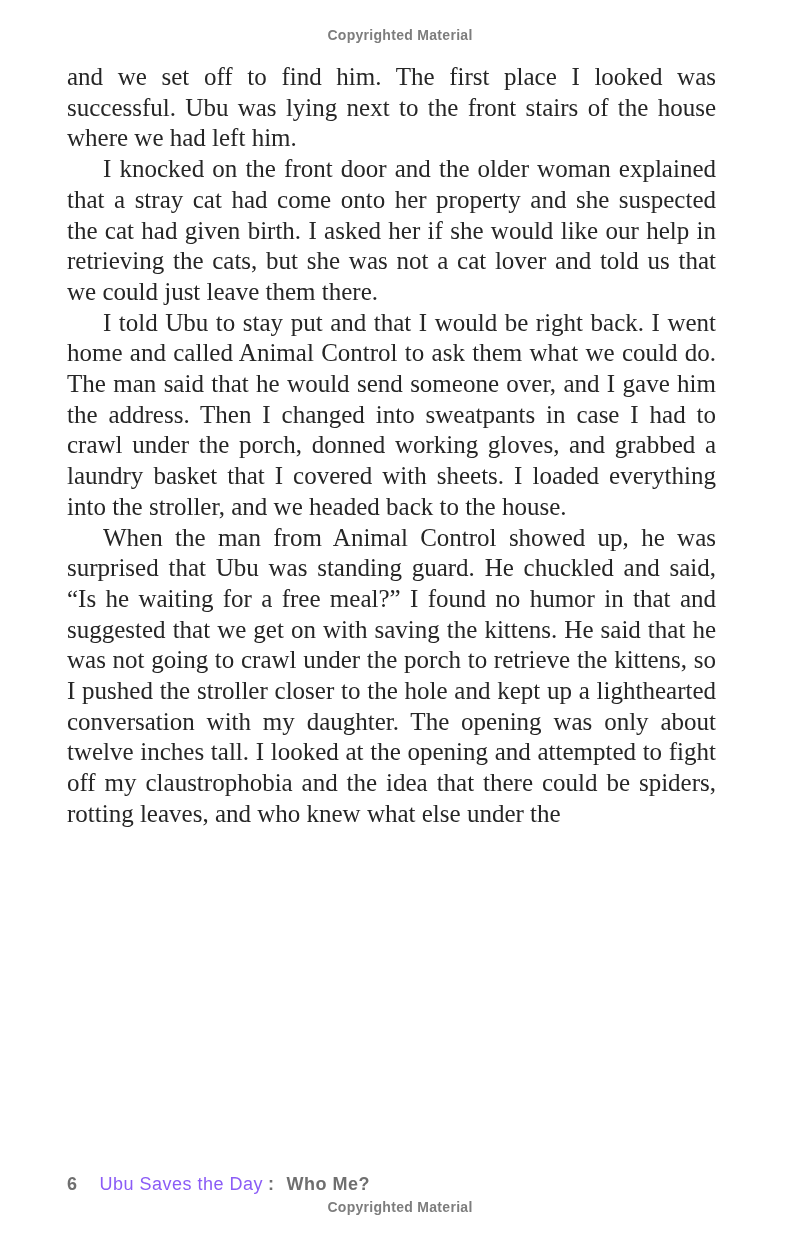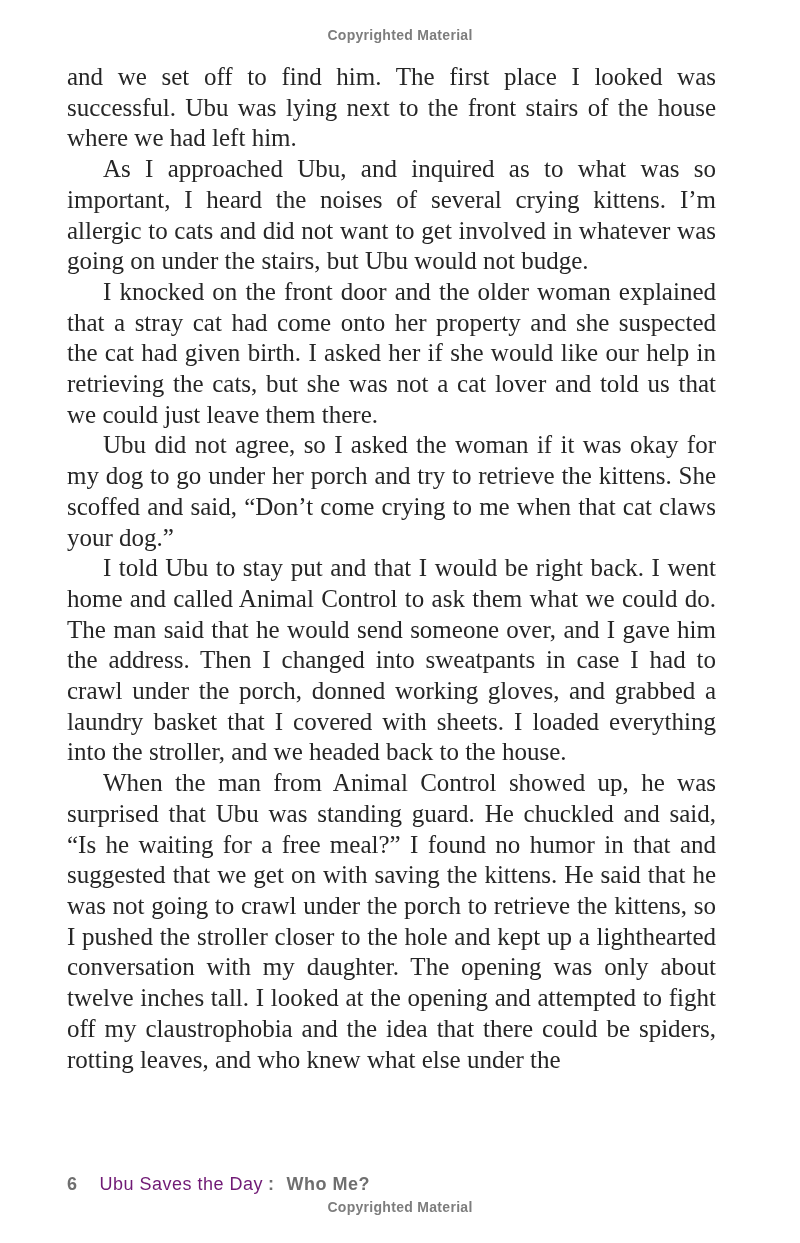--- a/index.html
+++ b/index.html
@@ -54,21 +54,21 @@
     letter-spacing: 0.5px;
     color: #989898;
     white-space: nowrap;
   }
   .footer-line .page-num {
     font-weight: bold;
     color: #6f6f6f;
     margin-right: 22px;
   }
   .footer-line .book-title {
-    color: #701a75;
+    color: #8b5cf6;
   }
   .footer-line .footer-sep {
     font-weight: bold;
     color: #6f6f6f;
     margin-left: 5px;
   }
   .footer-line .chapter-title {
     font-weight: bold;
     color: #6f6f6f;
     margin-left: 12px;
@@ -76,23 +76,21 @@
 </style>
 </head>
 <body>
 
 <div class="page">
 
   <div class="notice top">Copyrighted Material</div>
 
   <div class="body-text">
     <p class="para no-indent">and we set off to find him. The first place I looked was successful. Ubu was lying next to the front stairs of the house where we had left him.</p>
-    <p class="para">As I approached Ubu, and inquired as to what was so important, I heard the noises of several crying kittens. I’m allergic to cats and did not want to get involved in whatever was going on under the stairs, but Ubu would not budge.</p>
     <p class="para">I knocked on the front door and the older woman explained that a stray cat had come onto her property and she suspected the cat had given birth. I asked her if she would like our help in retrieving the cats, but she was not a cat lover and told us that we could just leave them there.</p>
-    <p class="para">Ubu did not agree, so I asked the woman if it was okay for my dog to go under her porch and try to retrieve the kittens. She scoffed and said, “Don’t come crying to me when that cat claws your dog.”</p>
     <p class="para">I told Ubu to stay put and that I would be right back. I went home and called Animal Control to ask them what we could do. The man said that he would send someone over, and I gave him the address. Then I changed into sweatpants in case I had to crawl under the porch, donned working gloves, and grabbed a laundry basket that I covered with sheets. I loaded everything into the stroller, and we headed back to the house.</p>
     <p class="para">When the man from Animal Control showed up, he was surprised that Ubu was standing guard. He chuckled and said, “Is he waiting for a free meal?” I found no humor in that and suggested that we get on with saving the kittens. He said that he was not going to crawl under the porch to retrieve the kittens, so I pushed the stroller closer to the hole and kept up a lighthearted conversation with my daughter. The opening was only about twelve inches tall. I looked at the opening and attempted to fight off my claustrophobia and the idea that there could be spiders, rotting leaves, and who knew what else under the</p>
   </div>
 
   <div class="footer-line">
     <span class="page-num">6</span><span class="book-title">Ubu Saves the Day</span><span class="footer-sep">:</span><span class="chapter-title">Who Me?</span>
   </div>
 
   <div class="notice bottom">Copyrighted Material</div>
 

